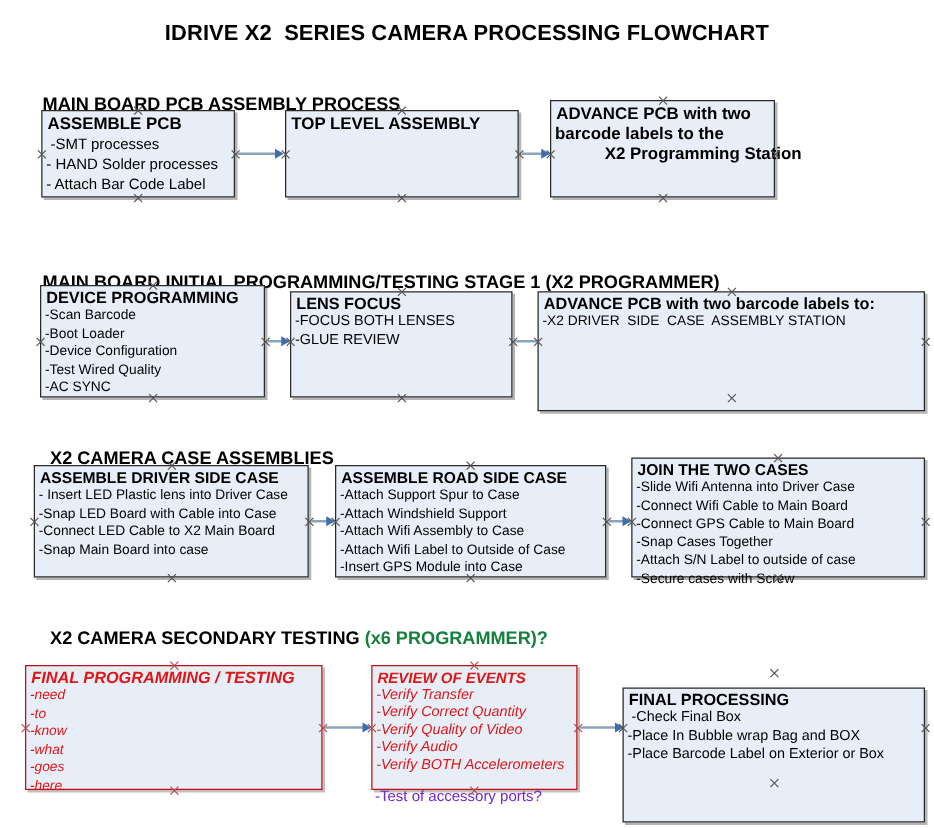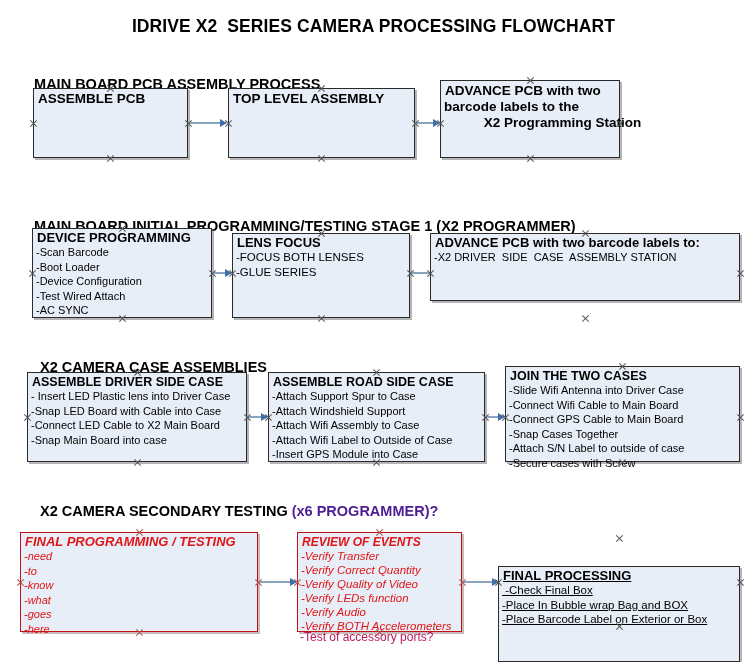--- a/index.html
+++ b/index.html
@@ -29,21 +29,21 @@
     letter-spacing: 0.1px;
     white-space: pre;
   }
   .section-head {
     position: absolute;
     font-size: 14.5px;
     font-weight: bold;
     white-space: pre;
   }
   .section-head .red {
-    color: #4c1d95;
+    color: #15803d;
   }
 
   
   .fbox {
     position: absolute;
     background: #e8eef8;
     border: 1px solid #2a2a2a;
     box-sizing: border-box;
     box-shadow: 2px 2px 0 rgba(120,120,120,0.55);
   }
@@ -74,21 +74,21 @@
   .fbox.red-box .bline {
     color: #e01515;
   }
 
   
   .overflow-line {
     position: absolute;
     font-size: 12px;
     line-height: 14px;
     white-space: pre;
-    color: #be185d;
+    color: #6d28d9;
   }
 
   
   .conn {
     position: absolute;
     height: 2px;
     background: #8aa4c0;
   }
   .conn::after {
     content: "";
@@ -127,20 +127,25 @@
 <body>
 
 <div class="doc-title">IDRIVE X2  SERIES CAMERA PROCESSING FLOWCHART</div>
 
 <div class="section-head" style="left:26px; top:60px;">
   <span>MAIN BOARD PCB ASSEMBLY PROCESS</span>
 </div>
 
 <div class="fbox t13" style="left:33px; top:88px; width:155px; height:70px;">
   <div class="btitle">ASSEMBLE PCB</div>
+  <div class="blines">
+    <div class="bline"> -SMT processes</div>
+    <div class="bline">- HAND Solder processes</div>
+    <div class="bline">- Attach Bar Code Label</div>
+  </div>
 </div>
 <div class="handle" style="left:110px; top:88px;"></div>
 <div class="handle" style="left:110px; top:158px;"></div>
 <div class="handle" style="left:33px;  top:123px;"></div>
 <div class="handle" style="left:188px; top:123px;"></div>
 
 <div class="conn" style="left:190px; top:122px; width:36px;"></div>
 
 <div class="fbox t13" style="left:228px; top:88px; width:187px; height:70px;">
   <div class="btitle">TOP LEVEL ASSEMBLY</div>
@@ -167,46 +172,46 @@
 <div class="section-head" style="left:26px; top:202px;">
   <span>MAIN BOARD INITIAL PROGRAMMING/TESTING STAGE 1 (X2 PROGRAMMER)</span>
 </div>
 
 <div class="fbox" style="left:32px; top:228px; width:180px; height:90px;">
   <div class="btitle" style="font-size:13px;">DEVICE PROGRAMMING</div>
   <div class="blines">
     <div class="bline">-Scan Barcode</div>
     <div class="bline">-Boot Loader</div>
     <div class="bline">-Device Configuration</div>
-    <div class="bline">-Test Wired Attach</div>
+    <div class="bline">-Test Wired Quality</div>
     <div class="bline">-AC SYNC</div>
   </div>
 </div>
 <div class="handle" style="left:122px; top:228px;"></div>
 <div class="handle" style="left:122px; top:318px;"></div>
 <div class="handle" style="left:32px;  top:273px;"></div>
 <div class="handle" style="left:212px; top:273px;"></div>
 
 <div class="conn" style="left:214px; top:272px; width:17px;"></div>
 
 <div class="fbox" style="left:232px; top:233px; width:178px; height:85px;">
   <div class="btitle" style="font-size:13px;">LENS FOCUS</div>
   <div class="blines">
     <div class="bline" style="font-size:11.5px;">-FOCUS BOTH LENSES</div>
-    <div class="bline" style="font-size:11.5px;">-GLUE SERIES</div>
+    <div class="bline" style="font-size:11.5px;">-GLUE REVIEW</div>
   </div>
 </div>
 <div class="handle" style="left:321px; top:233px;"></div>
 <div class="handle" style="left:321px; top:318px;"></div>
 <div class="handle" style="left:232px; top:273px;"></div>
 <div class="handle" style="left:410px; top:273px;"></div>
 
 <div class="conn" style="left:412px; top:272px; width:26px;"></div>
 
-<div class="fbox" style="left:430px; top:233px; width:310px; height:68px;">
+<div class="fbox" style="left:430px; top:233px; width:310px; height:96px;">
   <div class="btitle" style="font-size:13px;">ADVANCE PCB with two barcode labels to:</div>
   <div class="blines">
     <div class="bline">-X2 DRIVER  SIDE  CASE  ASSEMBLY STATION</div>
   </div>
 </div>
 <div class="handle" style="left:585px; top:233px;"></div>
 <div class="handle" style="left:585px; top:318px;"></div>
 <div class="handle" style="left:430px; top:273px;"></div>
 <div class="handle" style="left:740px; top:273px;"></div>
 
@@ -284,34 +289,33 @@
 <div class="handle red" style="left:258px; top:582px;"></div>
 
 <div class="conn" style="left:260px; top:581px; width:36px;"></div>
 
 <div class="fbox red-box" style="left:297px; top:532px; width:165px; height:100px;">
   <div class="btitle" style="font-size:12px;">REVIEW OF EVENTS</div>
   <div class="blines">
     <div class="bline" style="font-size:11.5px;line-height:14px;">-Verify Transfer</div>
     <div class="bline" style="font-size:11.5px;line-height:14px;">-Verify Correct Quantity</div>
     <div class="bline" style="font-size:11.5px;line-height:14px;">-Verify Quality of Video</div>
-    <div class="bline" style="font-size:11.5px;line-height:14px;">-Verify LEDs function</div>
     <div class="bline" style="font-size:11.5px;line-height:14px;">-Verify Audio</div>
     <div class="bline" style="font-size:11.5px;line-height:14px;">-Verify BOTH Accelerometers</div>
   </div>
 </div>
 <div class="overflow-line" style="left:300px; top:630px;">-Test of accessory ports?</div>
 <div class="handle red" style="left:379px; top:532px;"></div>
 <div class="handle red" style="left:379px; top:632px;"></div>
 <div class="handle red" style="left:297px; top:582px;"></div>
 <div class="handle red" style="left:462px; top:582px;"></div>
 
 <div class="conn" style="left:464px; top:581px; width:34px;"></div>
 
-<div class="fbox" style="left:498px; top:566px; width:242px; height:96px;text-decoration:underline;">
+<div class="fbox" style="left:498px; top:550px; width:242px; height:108px;">
   <div class="btitle" style="font-size:13px;">FINAL PROCESSING</div>
   <div class="blines">
     <div class="bline" style="font-size:11.5px;line-height:14.5px;"> -Check Final Box</div>
     <div class="bline" style="font-size:11.5px;line-height:14.5px;">-Place In Bubble wrap Bag and BOX</div>
     <div class="bline" style="font-size:11.5px;line-height:14.5px;">-Place Barcode Label on Exterior or Box</div>
   </div>
 </div>
 <div class="handle" style="left:619px; top:538px;"></div>
 <div class="handle" style="left:619px; top:626px;"></div>
 <div class="handle" style="left:498px; top:582px;"></div>

